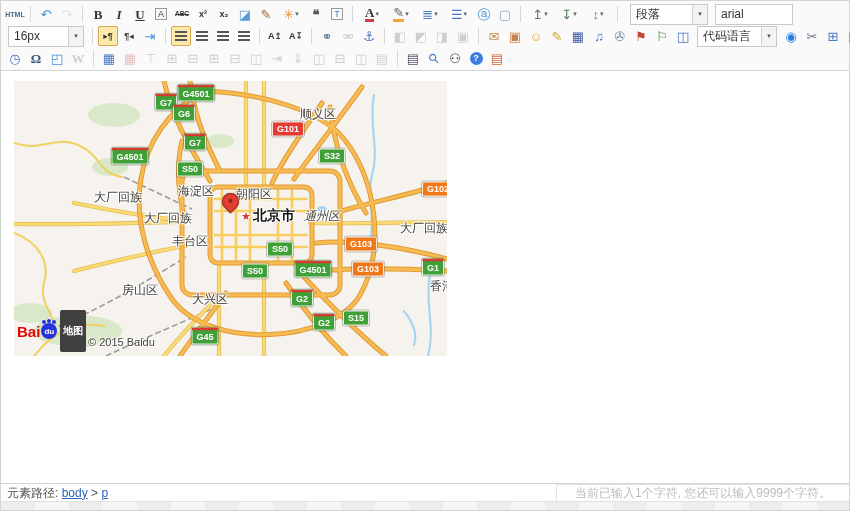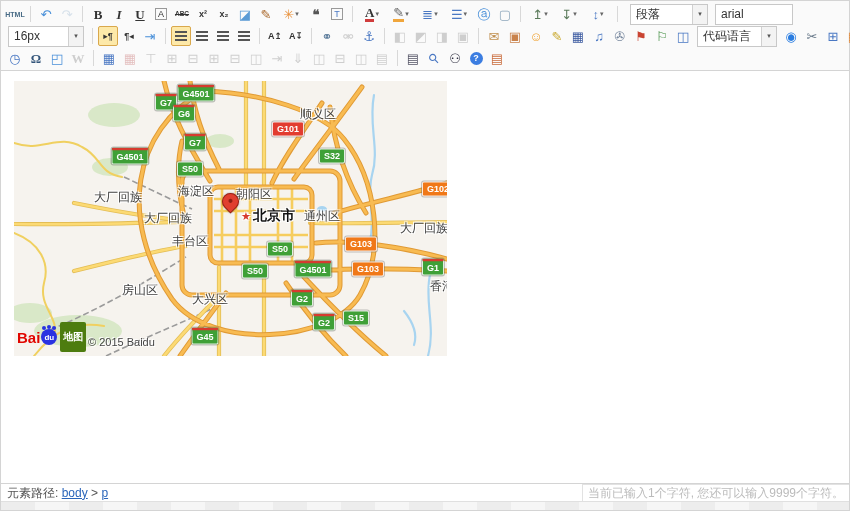--- a/index.html
+++ b/index.html
@@ -55,31 +55,31 @@
   .city .star{color:#d63b2f;font-size:11px;}
   .pin{position:absolute;width:15px;height:15px;background:#e03f2f;border:1px solid #9c2015;
        border-radius:50% 50% 0 50%;transform:rotate(45deg);box-shadow:0 0 2px rgba(0,0,0,.4);}
   .pin::after{content:"";position:absolute;left:4.5px;top:4.5px;width:4px;height:4px;border-radius:50%;background:#8e1f14;}
   .logo{position:absolute;left:3px;bottom:4px;display:flex;align-items:center;font-weight:bold;}
   .logo .bai{color:#e10600;font-size:15px;}
   .logo .paw{width:16px;height:16px;background:#2932e1;border-radius:50%;color:#fff;font-size:8px;
              display:flex;align-items:center;justify-content:center;margin:0 1px;position:relative;}
   .logo .paw::before{content:"";position:absolute;top:-3px;left:1px;width:4px;height:4px;border-radius:50%;
              background:#2932e1;box-shadow:5px -1px 0 0 #2932e1,10px 0 0 0 #2932e1;}
-  .logo .ditu{background:#4d7c0f;color:#fff;font-size:10px;padding:8px 3px;border-radius:2px;margin-left:2px;}
+  .logo .ditu{background:#404040;color:#fff;font-size:10px;padding:14px 3px;border-radius:2px;margin-left:2px;}
   .copyright{position:absolute;left:74px;bottom:8px;font-size:11px;color:#444;
              text-shadow:1px 1px 0 #fff,-1px -1px 0 #fff;}
 
   
   .statusbar{position:absolute;left:0;right:0;bottom:8px;height:18px;border-top:1px solid #d4d4d4;
              background:#fff;display:flex;align-items:center;font-size:12px;}
   .path{padding:0 6px;color:#555;}
   .path a{color:#2a65ba;text-decoration:underline;cursor:pointer;}
   .wordcount{margin-left:auto;height:100%;display:flex;align-items:center;border:1px solid #e2e2e2;
-             border-right:none;border-bottom:none;padding:0 5px;color:#bbb;box-sizing:border-box;}
+             border-right:none;border-bottom:none;padding:0 18px;color:#bbb;box-sizing:border-box;}
   .hscroll{position:absolute;left:0;right:0;bottom:0;height:8px;border-top:1px solid #e0e0e0;
            background:repeating-linear-gradient(90deg,#ededed 0 34px,#f6f6f6 34px 68px);}
 </style>
 </head>
 <body>
 
 <div class="editor">
 
   <div class="toolbar">
     <div class="trow">
@@ -428,21 +428,21 @@
           <div class="badge orange" style="left: 354px; top: 188px;">G103</div>
           <div class="badge green gtop" style="left: 288px; top: 217px;">G2</div>
           <div class="badge green" style="left: 342px; top: 237px;">S15</div>
           <div class="badge green gtop" style="left: 310px; top: 241px;">G2</div>
           <div class="badge green gtop" style="left: 191px; top: 255px;">G45</div>
           <div class="dist" style="left: 304px; top: 33px;">顺义区</div>
           <div class="dist" style="left: 104px; top: 116px;">大厂回族</div>
           <div class="dist" style="left: 182px; top: 110px;">海淀区</div>
           <div class="dist" style="left: 240px; top: 113px;">朝阳区</div>
           <div class="dist" style="left: 154px; top: 137px;">大厂回族</div>
-          <div class="dist" style="left: 308px; top: 135px;">通州区</div>
+          <div class="dist" style="left: 308px; top: 135px; font-style: italic;">通州区</div>
           <div class="dist" style="left: 410px; top: 147px;">大厂回族</div>
           <div class="dist" style="left: 176px; top: 160px;">丰台区</div>
           <div class="dist" style="left: 126px; top: 209px;">房山区</div>
           <div class="dist" style="left: 196px; top: 218px;">大兴区</div>
           <div class="dist" style="left: 428px; top: 205px;">香河</div>
         </div>
 
       <div class="city" id="city-label" style="left: 254px; top: 135px;">
         <span class="star">★</span>
         <span>北京市</span>

